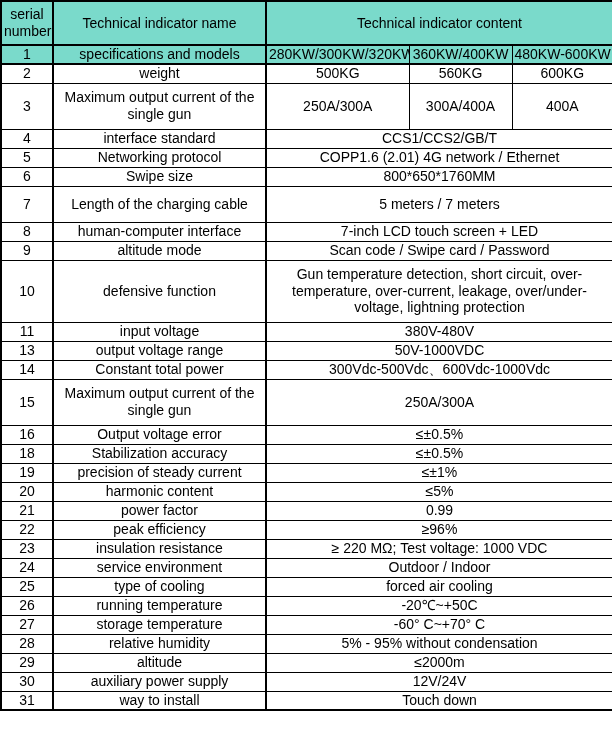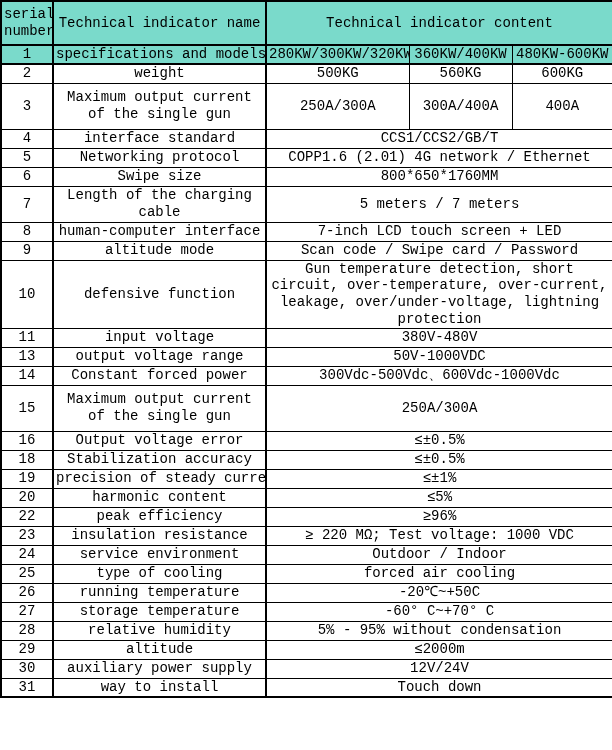--- a/index.html
+++ b/index.html
@@ -8,21 +8,21 @@
   }
   html, body {
     margin: 0;
     padding: 0;
     background: #ffffff;
   }
   .page {
     width: 612px;
     height: 750px;
     box-sizing: border-box;
-    font-family: Liberation Mono, monospace;
+    font-family: Liberation Sans, sans-serif;
     color: #000000;
   }
   table.spec {
     width: 612px;
     border-collapse: collapse;
     table-layout: fixed;
     border: 2px solid var(--border-c);
     font-size: 14px;
     line-height: 1.2;
   }
@@ -134,21 +134,21 @@
       <td class="bl2">input voltage</td>
       <td class="bl2" colspan="3">380V-480V</td>
     </tr>
     <tr class="h1">
       <td>13</td>
       <td class="bl2">output voltage range</td>
       <td class="bl2" colspan="3">50V-1000VDC</td>
     </tr>
     <tr class="h1">
       <td>14</td>
-      <td class="bl2">Constant forced power</td>
+      <td class="bl2">Constant total power</td>
       <td class="bl2" colspan="3">300Vdc-500Vdc、600Vdc-1000Vdc</td>
     </tr>
     <tr class="h2">
       <td>15</td>
       <td class="bl2">Maximum output current of the single gun</td>
       <td class="bl2" colspan="3">250A/300A</td>
     </tr>
     <tr class="h1">
       <td>16</td>
       <td class="bl2">Output voltage error</td>
@@ -161,20 +161,25 @@
     </tr>
     <tr class="h1">
       <td>19</td>
       <td class="bl2 clip">precision of steady current</td>
       <td class="bl2" colspan="3">≤±1%</td>
     </tr>
     <tr class="h1">
       <td>20</td>
       <td class="bl2">harmonic content</td>
       <td class="bl2" colspan="3">≤5%</td>
+    </tr>
+    <tr class="h1">
+      <td>21</td>
+      <td class="bl2">power factor</td>
+      <td class="bl2" colspan="3">0.99</td>
     </tr>
     <tr class="h1">
       <td>22</td>
       <td class="bl2">peak efficiency</td>
       <td class="bl2" colspan="3">≥96%</td>
     </tr>
     <tr class="h1">
       <td>23</td>
       <td class="bl2">insulation resistance</td>
       <td class="bl2" colspan="3">≥ 220 MΩ; Test voltage: 1000 VDC</td>

